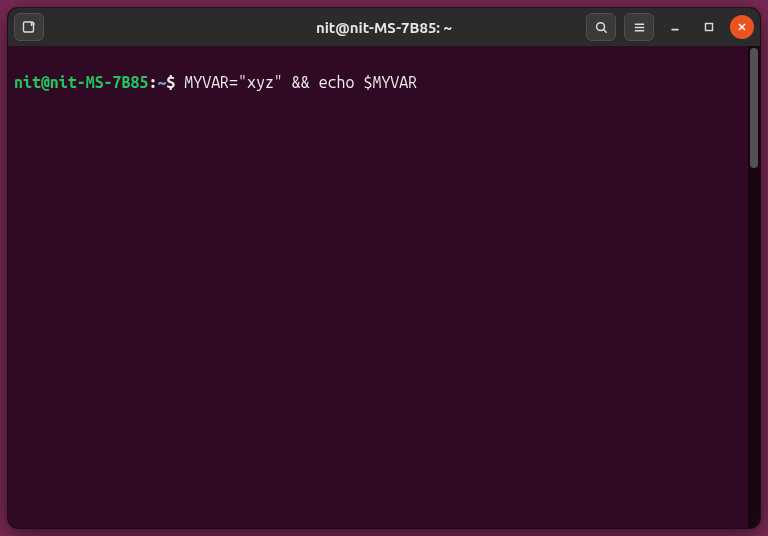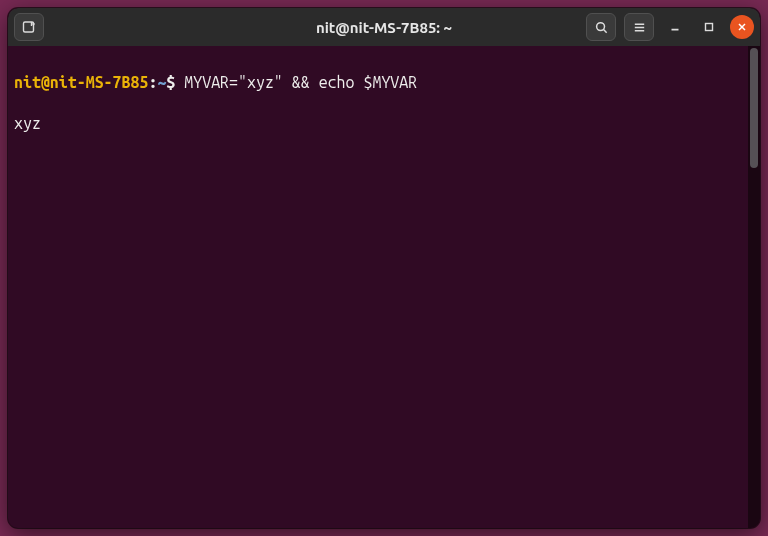--- a/index.html
+++ b/index.html
@@ -79,21 +79,21 @@
   .terminal {
     flex: 1;
     padding: 6px 6px;
     font-size: 16px;
     line-height: 1.28;
     color: #eeeeec;
     white-space: pre;
     font-family: "Ubuntu Mono", "DejaVu Sans Mono", monospace;
   }
   .line { display: block; }
-  .userhost { color: #eab308; font-weight: bold; }
+  .userhost { color: #22c55e; font-weight: bold; }
   .colon { color: #eeeeec; font-weight: bold; }
   .path { color: #729fcf; font-weight: bold; }
   .dollar { color: #eeeeec; font-weight: bold; }
   .cmd { color: #eeeeec; }
   .out { color: #eeeeec; }
   .cursor {
     display: inline-block;
     width: 8px; height: 17px;
     border: 1px solid #eeeeec;
     vertical-align: -2px;
@@ -160,20 +160,19 @@
           <line x1="4" y1="4" x2="12" y2="12"></line>
           <line x1="12" y1="4" x2="4" y2="12"></line>
         </svg>
       </div>
     </div>
   </div>
 
   <div class="terminal-viewport">
     <div class="terminal">
 <span class="line"><span class="userhost">nit@nit-MS-7B85</span><span class="colon">:</span><span class="path">~</span><span class="dollar">$</span><span class="cmd"> MYVAR="xyz" &amp;&amp; echo $MYVAR</span></span>
-<span class="line out">xyz</span>
     </div>
     <div class="scrollbar">
       <div class="scrollthumb"></div>
     </div>
   </div>
 
 </div>
 
 </body></html>

